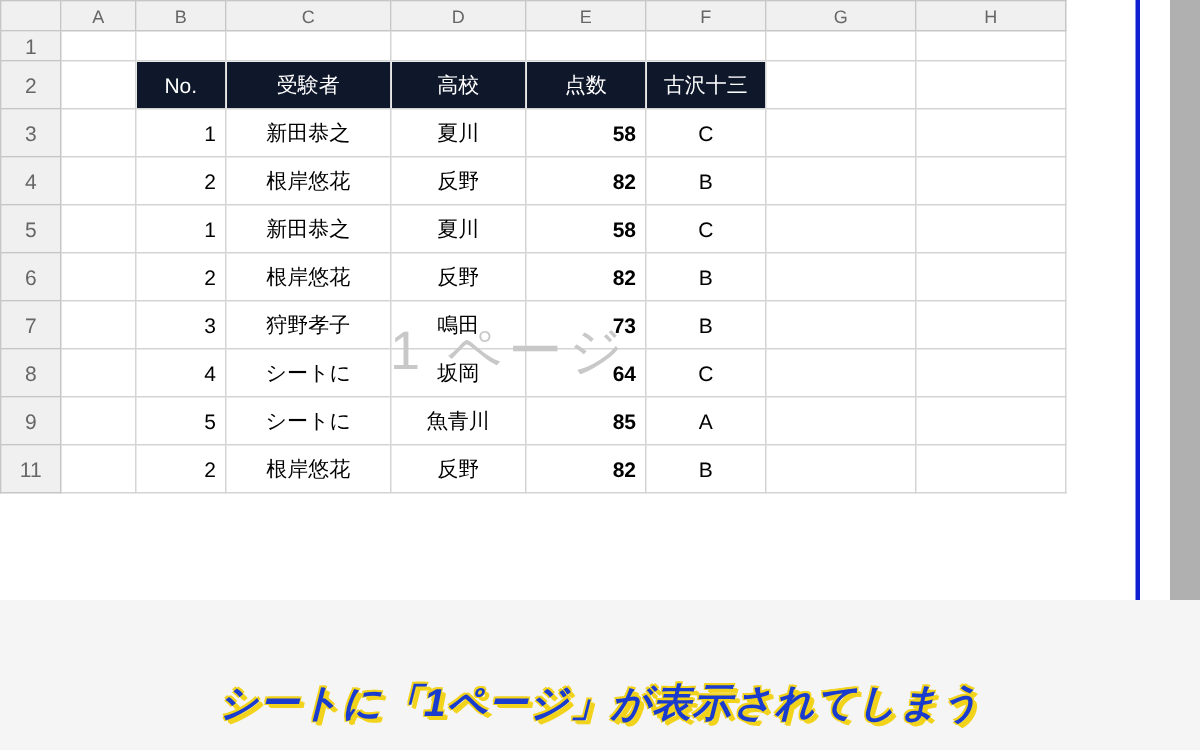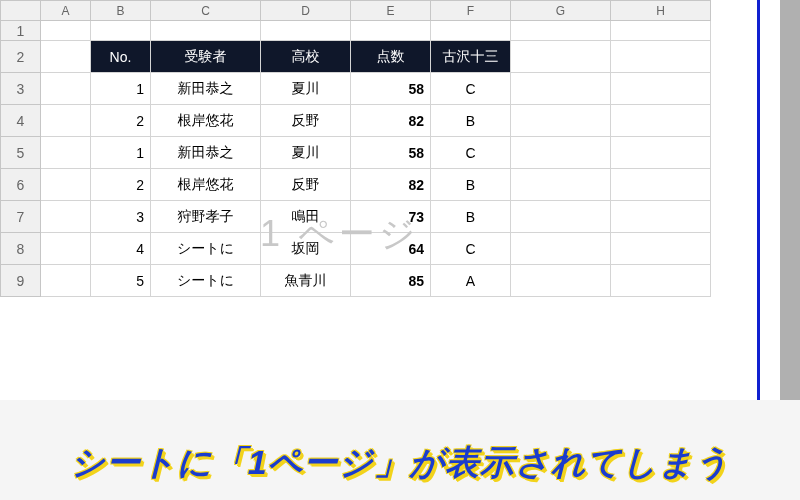--- a/index.html
+++ b/index.html
@@ -19,21 +19,21 @@
     .col-F { width: 80px; }
     .col-G { width: 100px; }
     .col-H { width: 100px; }
     .header-cell { background: #0f172a; color: #fff; text-align: center; font-weight: normal; margin-left: 43px; }
     .num { text-align: right; }
     .txt { text-align: center; }
     .short-first-row td, .short-first-row { height: 20px !important; }
     .page-break-line { position: absolute; background: #1020d0; }
     .pb-right { top: 0; right: 20px; width: 3px; height: 400px; }
     .watermark { position: absolute; top: 210px; left: 260px; font-size: 36px; color: #c8c8c8; font-weight: normal; letter-spacing: 4px; pointer-events: none; }
-    .caption { position: absolute; bottom: 14px; left: 50%; transform: translateX(-50%); font-size: 34px; font-weight: 900; font-style: italic; color: #1a3cce; text-shadow: 2px 2px 0 #f2d31b, 3px 3px 0 #f2d31b, -1px -1px 0 #f2d31b, 1px -1px 0 #f2d31b, -1px 1px 0 #f2d31b; white-space: nowrap; letter-spacing: 1px; }
+    .caption { position: absolute; bottom: 14px; left: 50%; transform: translateX(-50%); font-size: 26px; font-weight: 900; font-style: italic; color: #1a3cce; text-shadow: 2px 2px 0 #f2d31b, 3px 3px 0 #f2d31b, -1px -1px 0 #f2d31b, 1px -1px 0 #f2d31b, -1px 1px 0 #f2d31b; white-space: nowrap; letter-spacing: 1px; }
   </style>
 </head>
 <body>
 
 <div class="sheet-area">
   <div class="grid-wrapper">
     <table class="grid">
       <thead>
         <tr>
           <th class="corner"></th>
@@ -140,20 +140,31 @@
             <td class="rowhead">9</td>
             <td class="col-A"></td>
             <td class="col-B num">5</td>
             <td class="col-C txt">シートに</td>
             <td class="col-D txt">魚青川</td>
             <td class="col-E num">85</td>
             <td class="col-F txt">A</td>
             <td class="col-G"></td>
             <td class="col-H"></td>
           </tr>
+          <tr>
+            <td class="rowhead">11</td>
+            <td class="col-A"></td>
+            <td class="col-B num">2</td>
+            <td class="col-C txt">根岸悠花</td>
+            <td class="col-D txt">反野</td>
+            <td class="col-E num">82</td>
+            <td class="col-F txt">B</td>
+            <td class="col-G"></td>
+            <td class="col-H"></td>
+          </tr>
         </tbody>
     </table>
     <div class="watermark">1 ページ</div>
   </div>
   <div class="page-break-line pb-right"></div>
 </div>
 
 <div class="caption">シートに「1ページ」が表示されてしまう</div>
 
 </body></html>

